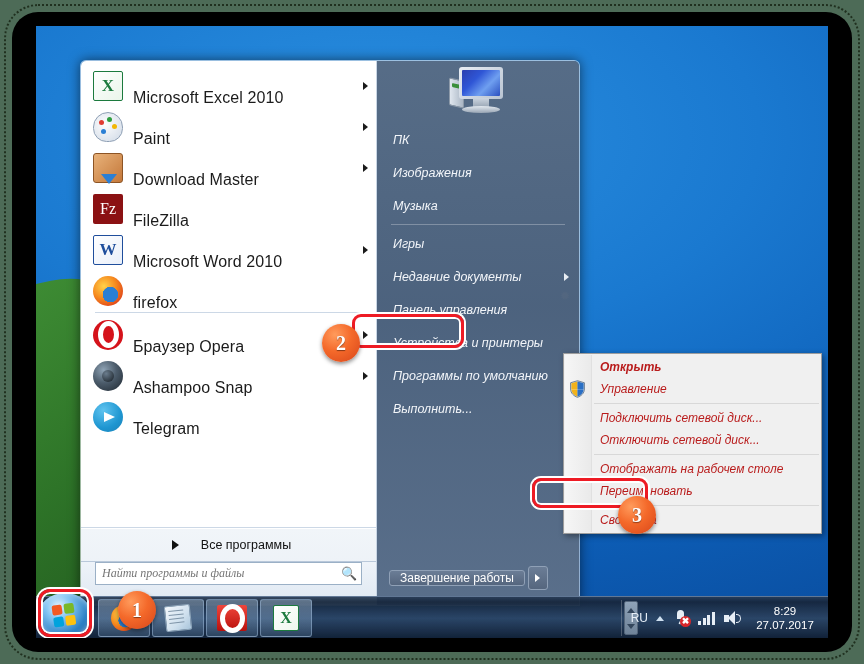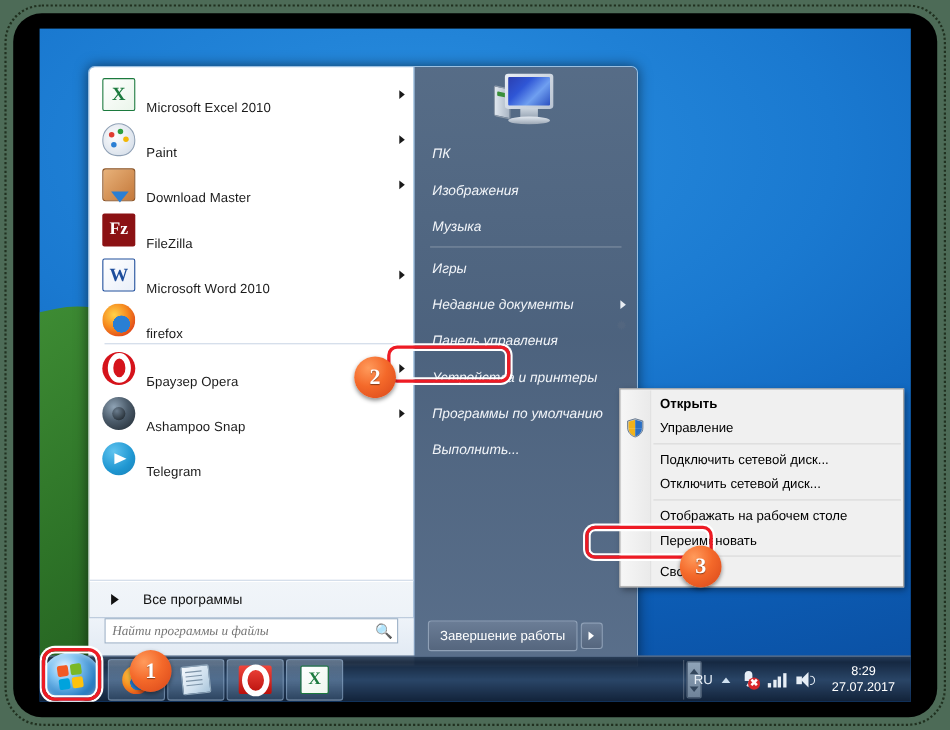--- a/index.html
+++ b/index.html
@@ -57,30 +57,30 @@
     border-right:1px solid #c9d6e5;
     position:relative;
     display:flex; flex-direction:column;
   }
   #programs-list { padding-top:4px; }
   .prog {
     height:41px; display:flex; align-items:center;
     padding-left:12px; padding-right:8px; position:relative;
   }
   .prog .ico { width:30px; height:30px; flex:0 0 30px; position:relative; margin-right:10px;}
-  .prog .lbl { font-size:12px; color:#1b1b1b; letter-spacing:.1px;margin-top:25px; }
+  .prog .lbl { font-size:16px; color:#1b1b1b; letter-spacing:.1px;margin-top:25px; }
   .prog .arr {
     margin-left:auto; width:0;height:0;
     border-left:5px solid #1a1a1a; border-top:4px solid transparent; border-bottom:4px solid transparent;
   }
   .sep-line { height:1px; background:#ccd8e6; margin:1px 14px 1px 14px; }
 
   #all-programs {
-    height:34px; display:flex; align-items:center; padding-left:20px;
-    border-top:1px solid #ccd8e6; margin-top:auto;
+    height:34px; display:flex; align-items:center; padding-left:6px;
+    border-top:1px solid #ccd8e6; margin-top:auto;justify-content:center;
   }
   #all-programs .tri {
     width:0;height:0;border-left:7px solid #111;border-top:5px solid transparent;border-bottom:5px solid transparent;
     margin-right:22px;
   }
   #all-programs .lbl{ font-size:12.5px; color:#111; }
 
   #search-area{
     height:44px; border-top:1px solid #b9c8da;
     background:linear-gradient(to bottom,#eef3f9,#dfe8f2);
@@ -149,21 +149,21 @@
   .rlink.selected{
     background:linear-gradient(to bottom, rgba(215,230,248,.95), rgba(186,208,236,.95));
     border:1px solid rgba(255,255,255,.9);
     color:#16212f; border-radius:3px;
     margin:0 4px; height:31px; padding-left:12px;
   }
   #shutdown-area{
     margin-top:auto; height:46px; display:flex; align-items:center; padding:0 10px 8px 12px;
   }
   #shutdown-btn{
-    height:28px; padding:0 10px; display:flex; align-items:center;
+    height:16px; padding:0 10px; display:flex; align-items:center;
     background:linear-gradient(to bottom,#6b7d96,#55667e);
     border:1px solid #8fa0b6; border-radius:3px;
     color:#fff; font-size:12px;
   }
   #shutdown-arrow{
     width:20px; height:24px; margin-left:3px;
     background:linear-gradient(to bottom,#6b7d96,#55667e);
     border:1px solid #8fa0b6; border-radius:3px;
     display:flex; align-items:center; justify-content:center;
   }
@@ -179,21 +179,21 @@
     box-shadow: 2px 2px 6px rgba(0,0,0,.4);
     padding:2px 0;
   }
   #context-menu .gutter{
     position:absolute; left:1px; top:1px; bottom:1px; width:27px;
     background:linear-gradient(to right,#f6f6f6,#eaeaea);
     border-right:1px solid #e0e0e0;
   }
   .cm-item{
     position:relative; height:22px; display:flex; align-items:center;
-    padding-left:36px; font-size:12px; color:#000000; z-index:2;
+    padding-left:36px; font-size:12px; color:#b91c1c; z-index:2;font-style:italic;
   }
   .cm-item.bold{ font-weight:bold; }
   .cm-sep{ height:1px; background:#d8d8d8; margin:3px 2px 3px 30px; position:relative; z-index:2;}
   .shield{
     position:absolute; left:5px; top:2px; width:17px; height:18px; z-index:3;
   }
 
   
   .ring{
     position:absolute; border:3px solid #ee1b24; border-radius:9px;
@@ -337,21 +337,21 @@
      border:1px solid #8fa0b5; }
   .i-paint:after{content:"";position:absolute;left:5px;top:7px;width:5px;height:5px;border-radius:50%;background:#e03c31;
      box-shadow:8px -3px 0 #2e9e3f, 13px 4px 0 #f2b705, 2px 9px 0 #2b7fd4;}
   .i-notepad{ background:linear-gradient(135deg,#f6fbff,#bcd4e6); border:1px solid #89a4ba; transform:rotate(-5deg); border-radius:2px;}
   .i-notepad:after{content:"";position:absolute;left:4px;top:6px;right:6px;height:1px;background:#7e95a9;
      box-shadow:0 4px 0 #7e95a9,0 8px 0 #7e95a9,0 12px 0 #7e95a9;}
   .i-dm{ background:linear-gradient(135deg,#e8b27a,#c4783a); border:1px solid #8d5424; border-radius:3px;}
   .i-dm:after{content:"";position:absolute;left:7px;bottom:-2px;width:0;height:0;
      border-top:10px solid #2b7fd4;border-left:8px solid transparent;border-right:8px solid transparent;}
   .i-fz{ background:#8b1113; border-radius:2px; display:flex;align-items:center;justify-content:center;
-     color:#fff;font-weight:bold;font-size:16px;font-family:"Liberation Serif",serif;}
+     color:#fff;font-weight:normal;font-size:16px;font-family:"Liberation Serif",serif;}
   .i-firefox{ border-radius:50%;
     background: radial-gradient(circle at 58% 62%, #2a7fd4 0%, #2a7fd4 30%, transparent 31%),
                 radial-gradient(circle at 36% 34%, #ffd24a 0%, #f68a1e 44%, #e0471a 78%, #a82c0d 100%);}
   .i-opera{ border-radius:50%; background:#d5131b; display:flex;align-items:center;justify-content:center;}
   .i-opera:after{content:"";width:11px;height:17px;border:5px solid #fff;border-radius:50%;}
   .i-snap{ border-radius:50%; background:radial-gradient(circle at 35% 30%, #8fa3b5 0%, #4c5c6b 45%, #1d262e 100%);}
   .i-snap:after{content:"";position:absolute;left:9px;top:9px;width:12px;height:12px;border-radius:50%;
      background:radial-gradient(circle at 35% 30%,#6b7d8e,#141b21);}
   .i-tg{ border-radius:50%; background:radial-gradient(circle at 35% 28%,#5fc3ef,#1e96d1 60%,#1a7fb5 100%);
      display:flex;align-items:center;justify-content:center;}

